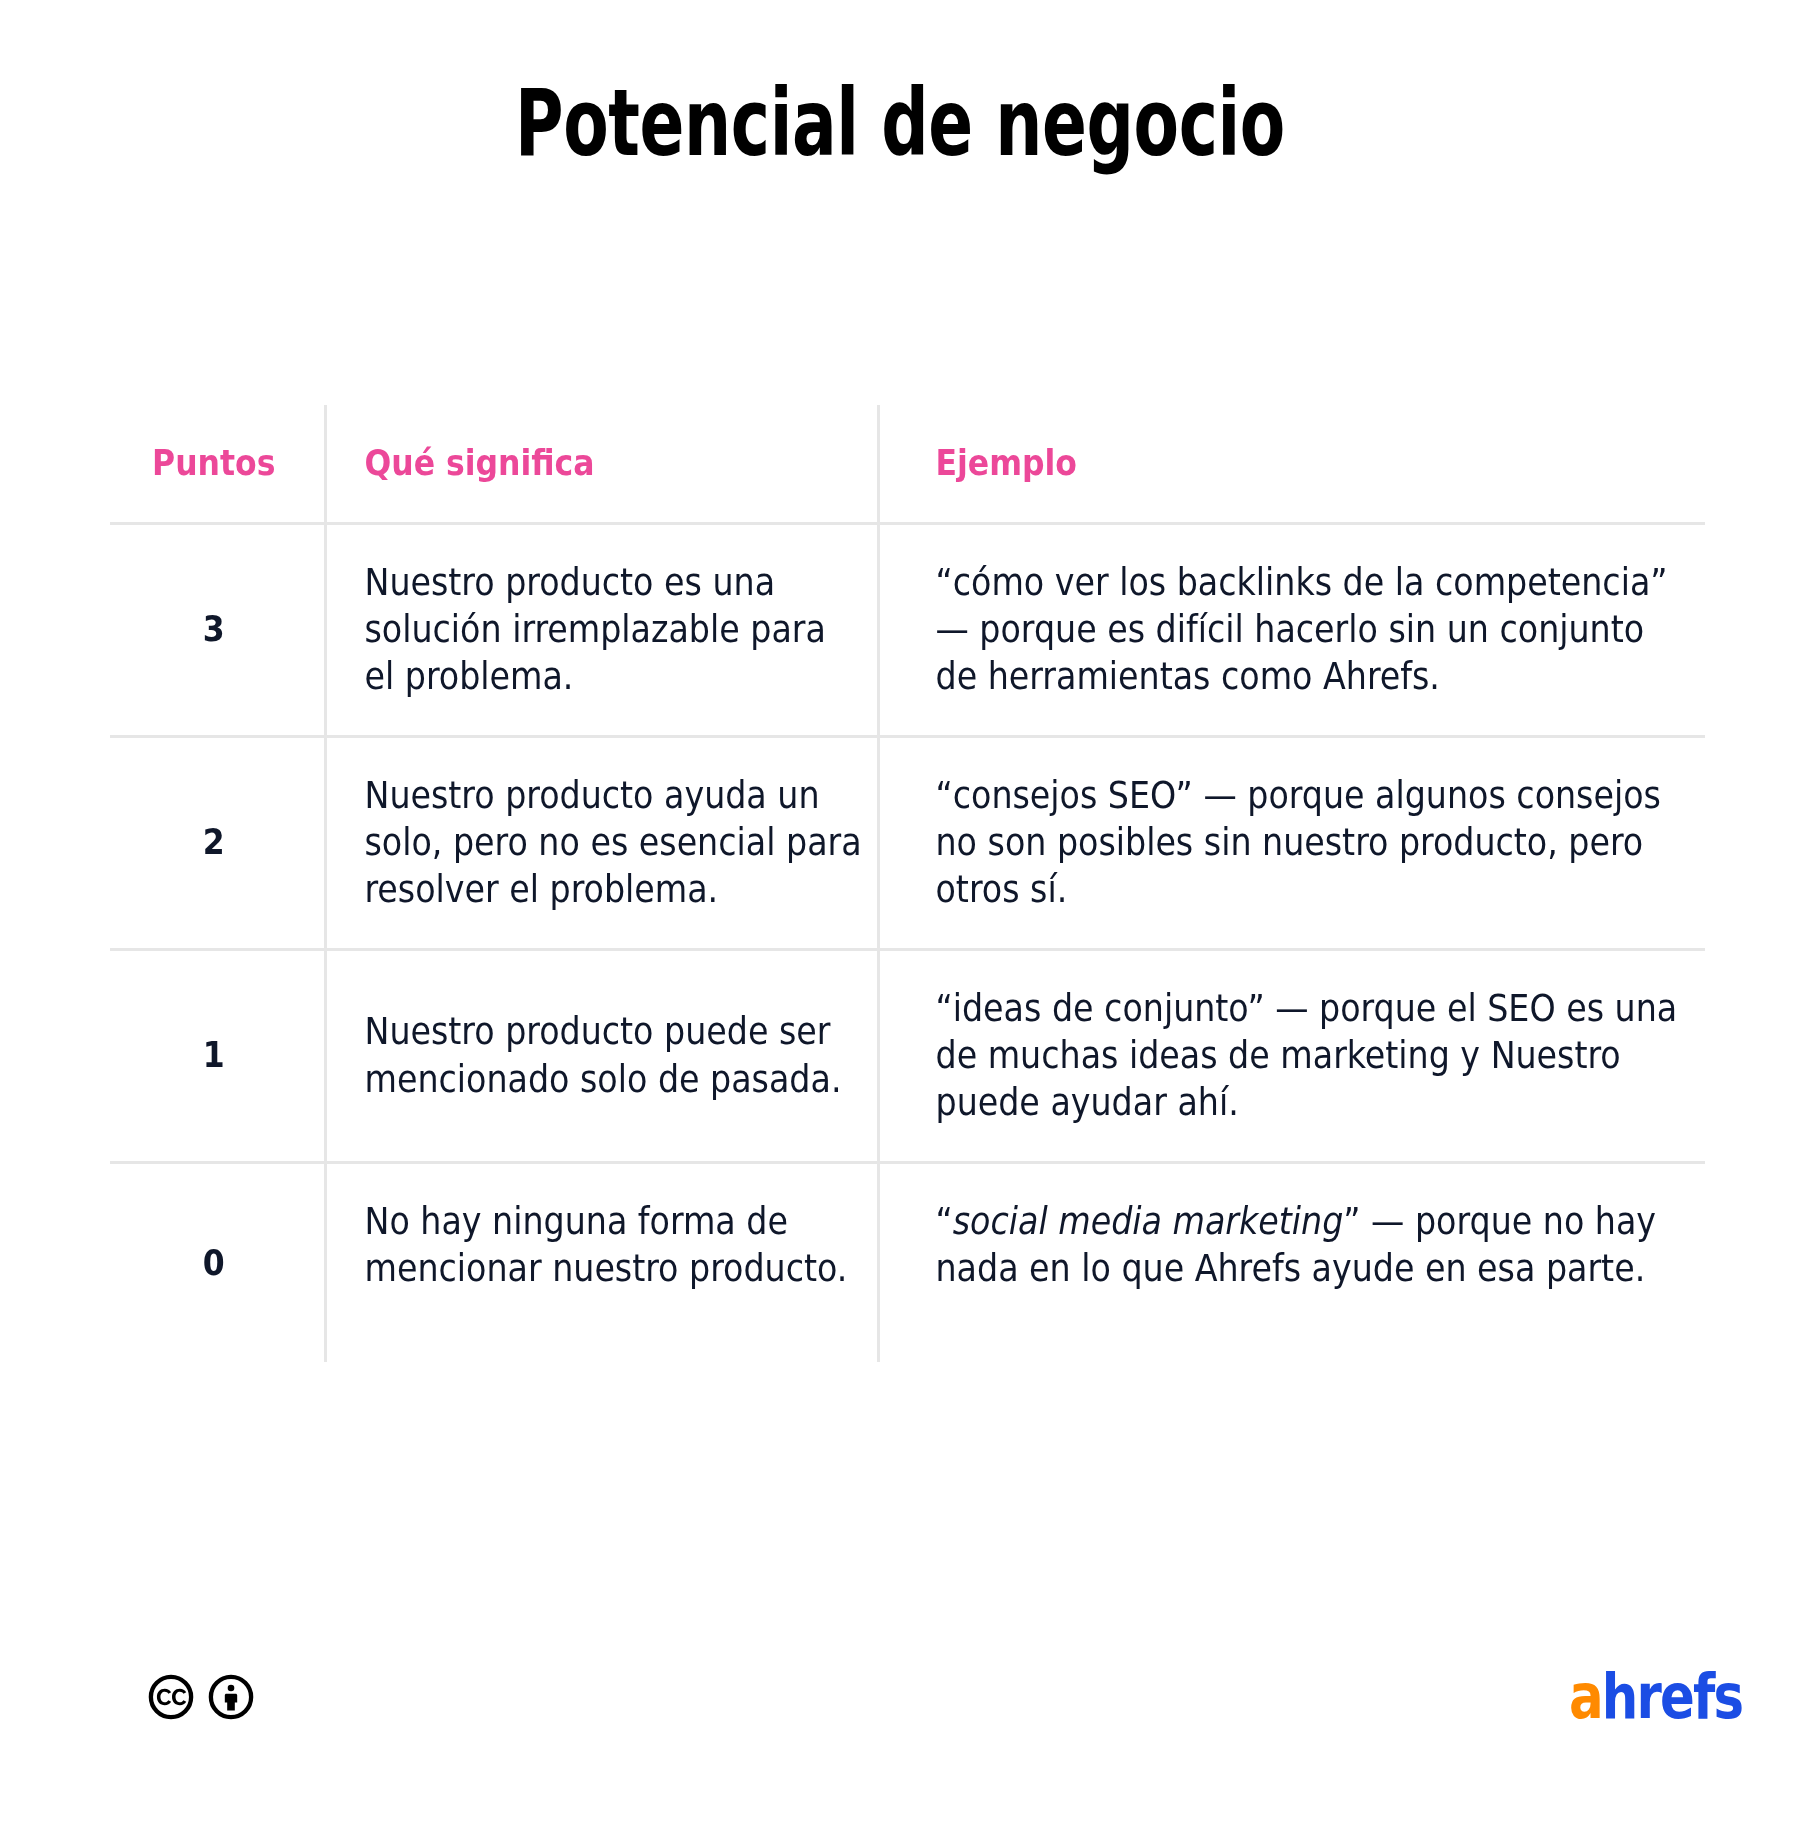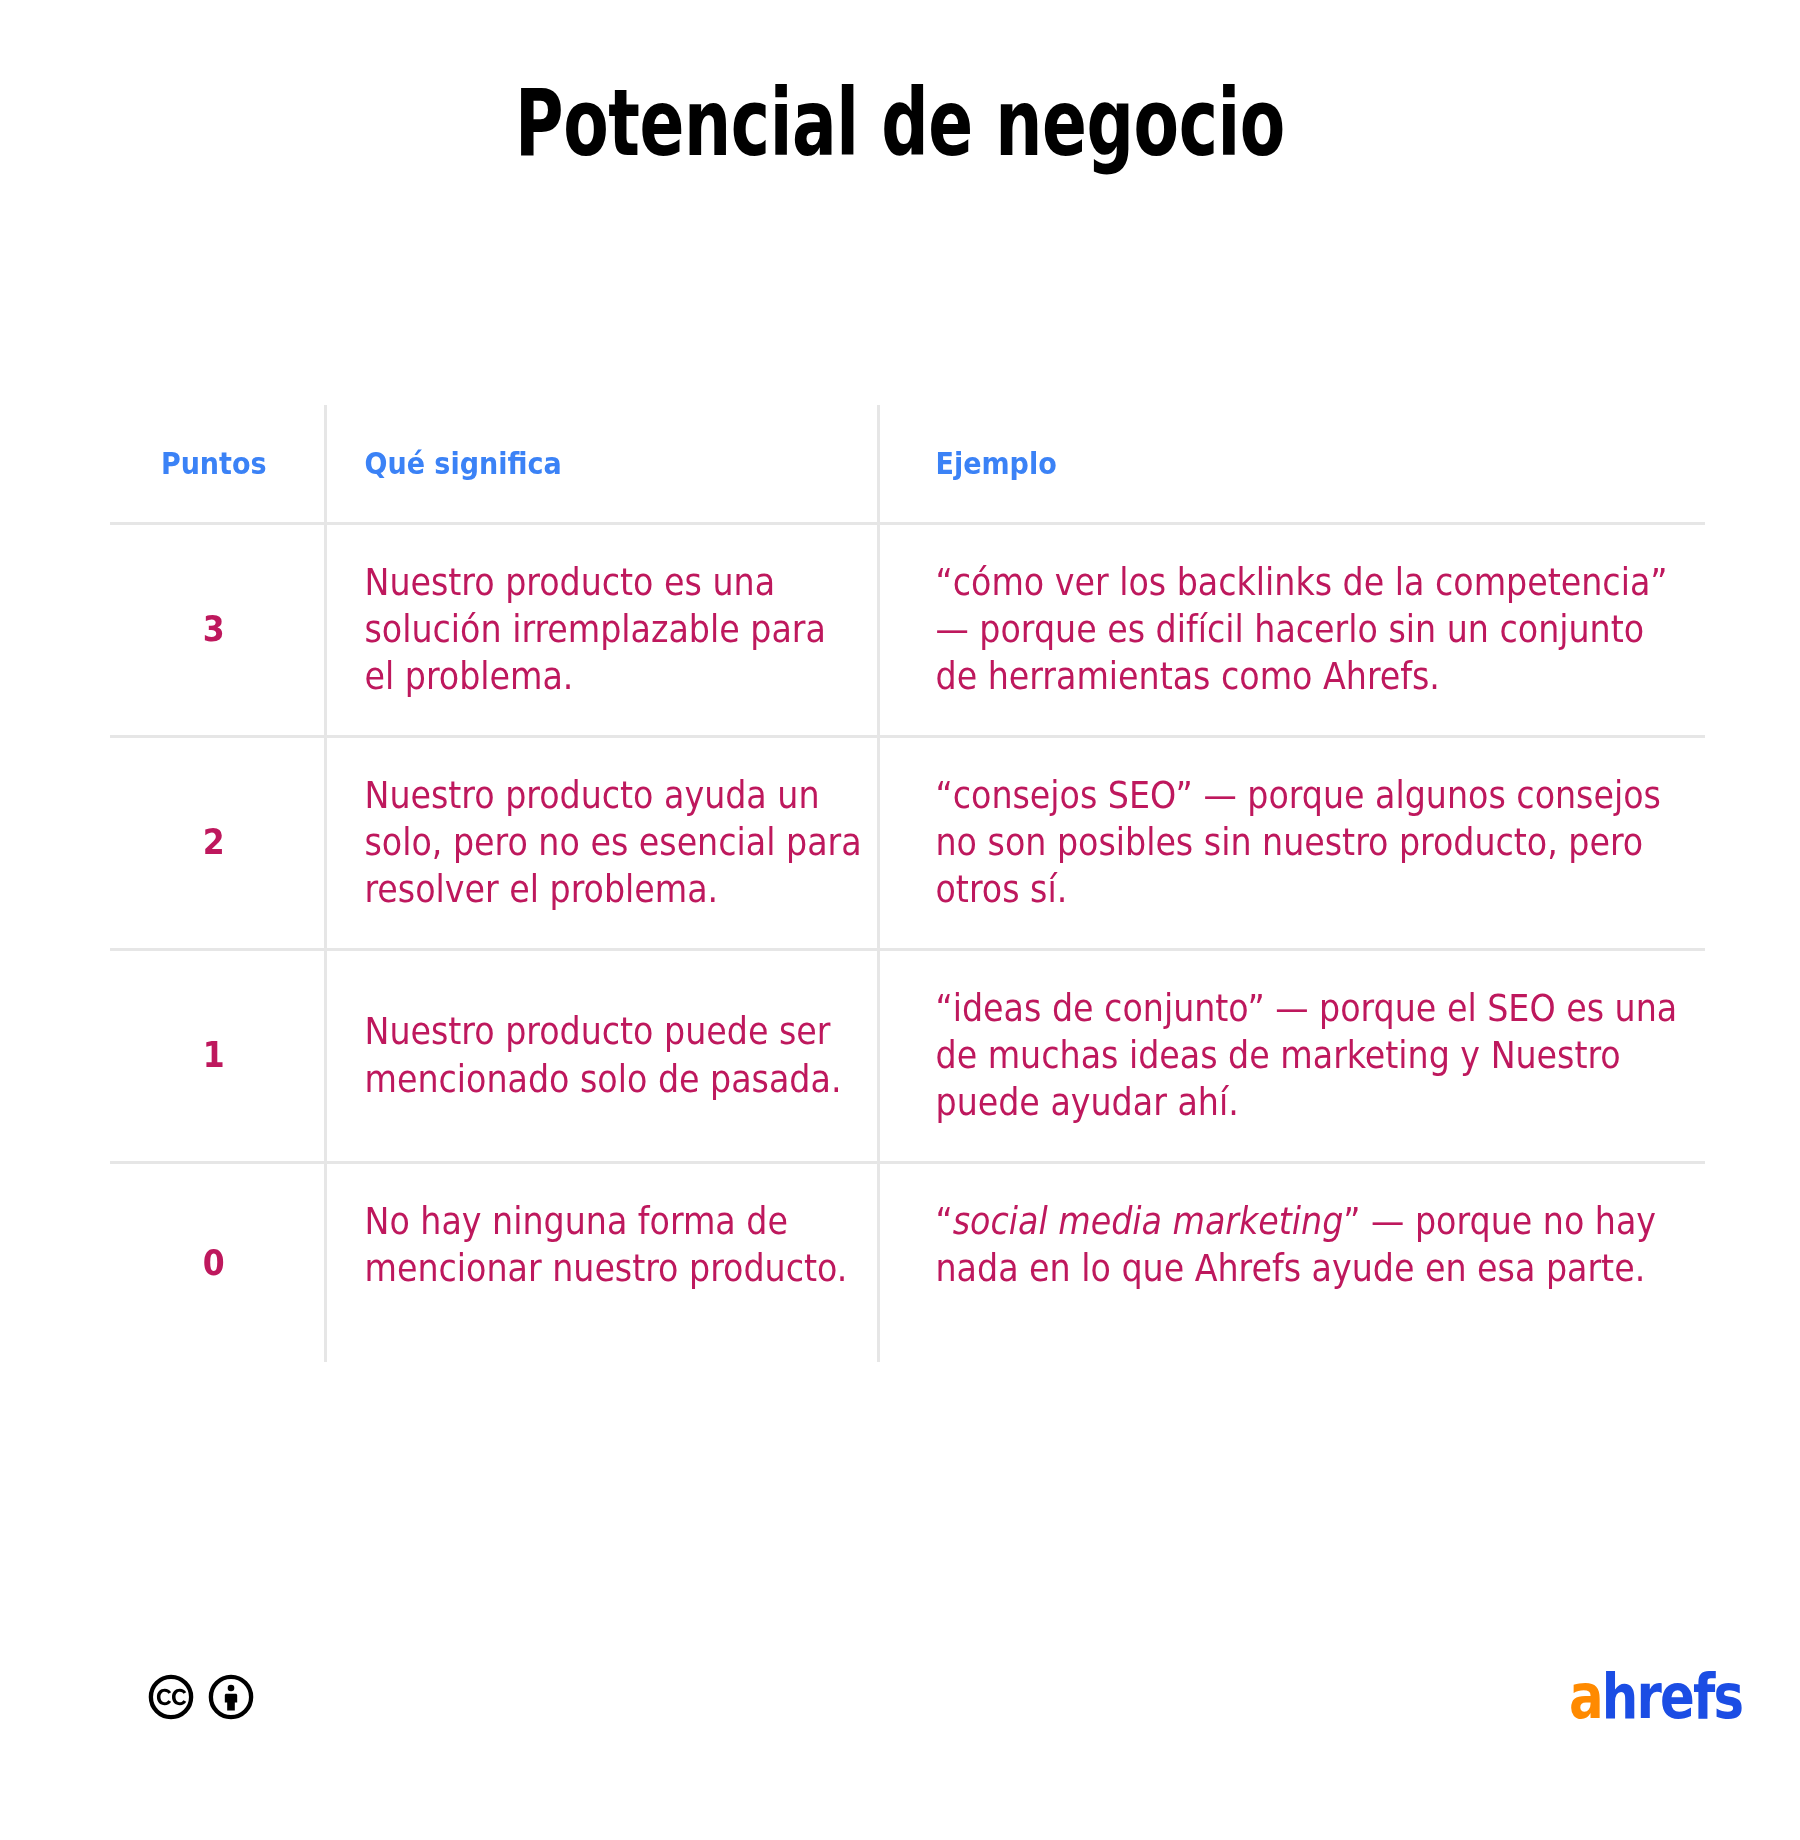--- a/index.html
+++ b/index.html
@@ -46,23 +46,23 @@
     border-collapse: collapse;
     table-layout: fixed;
   }
 
   table.scoring-table col.col-points    { width: 215px; }
   table.scoring-table col.col-meaning   { width: 553px; }
   table.scoring-table col.col-example   { width: 827px; }
 
   
   thead th {
-    font-size: 30px;
-    font-weight: 700;
-    color: #3b82f6;
+    font-size: 35px;
+    font-weight: 700;
+    color: #ec4899;
     text-align: left;
     vertical-align: middle;
     padding: 0 0 0 38px;
     height: 118px;
     border-bottom: 3px solid #e6e6e6;
     white-space: nowrap;
   }
   thead th.th-points {
     text-align: center;
     padding-left: 0;
@@ -70,21 +70,21 @@
   }
   thead th.th-meaning { border-left: 3px solid #e6e6e6; }
   thead th.th-example { border-left: 3px solid #e6e6e6; padding-left: 56px; }
 
   
   tbody td {
     vertical-align: middle;
     border-bottom: 3px solid #e6e6e6;
     font-size: 37px;
     line-height: 1.28;
-    color: #be185d;
+    color: #0f172a;
     padding: 34px 30px 34px 38px;
   }
   tbody tr:last-child td { border-bottom: none; }
 
   tbody td.cell-points {
     text-align: center;
     font-size: 35px;
     font-weight: 700;
     padding-left: 0;
     padding-right: 6px;

